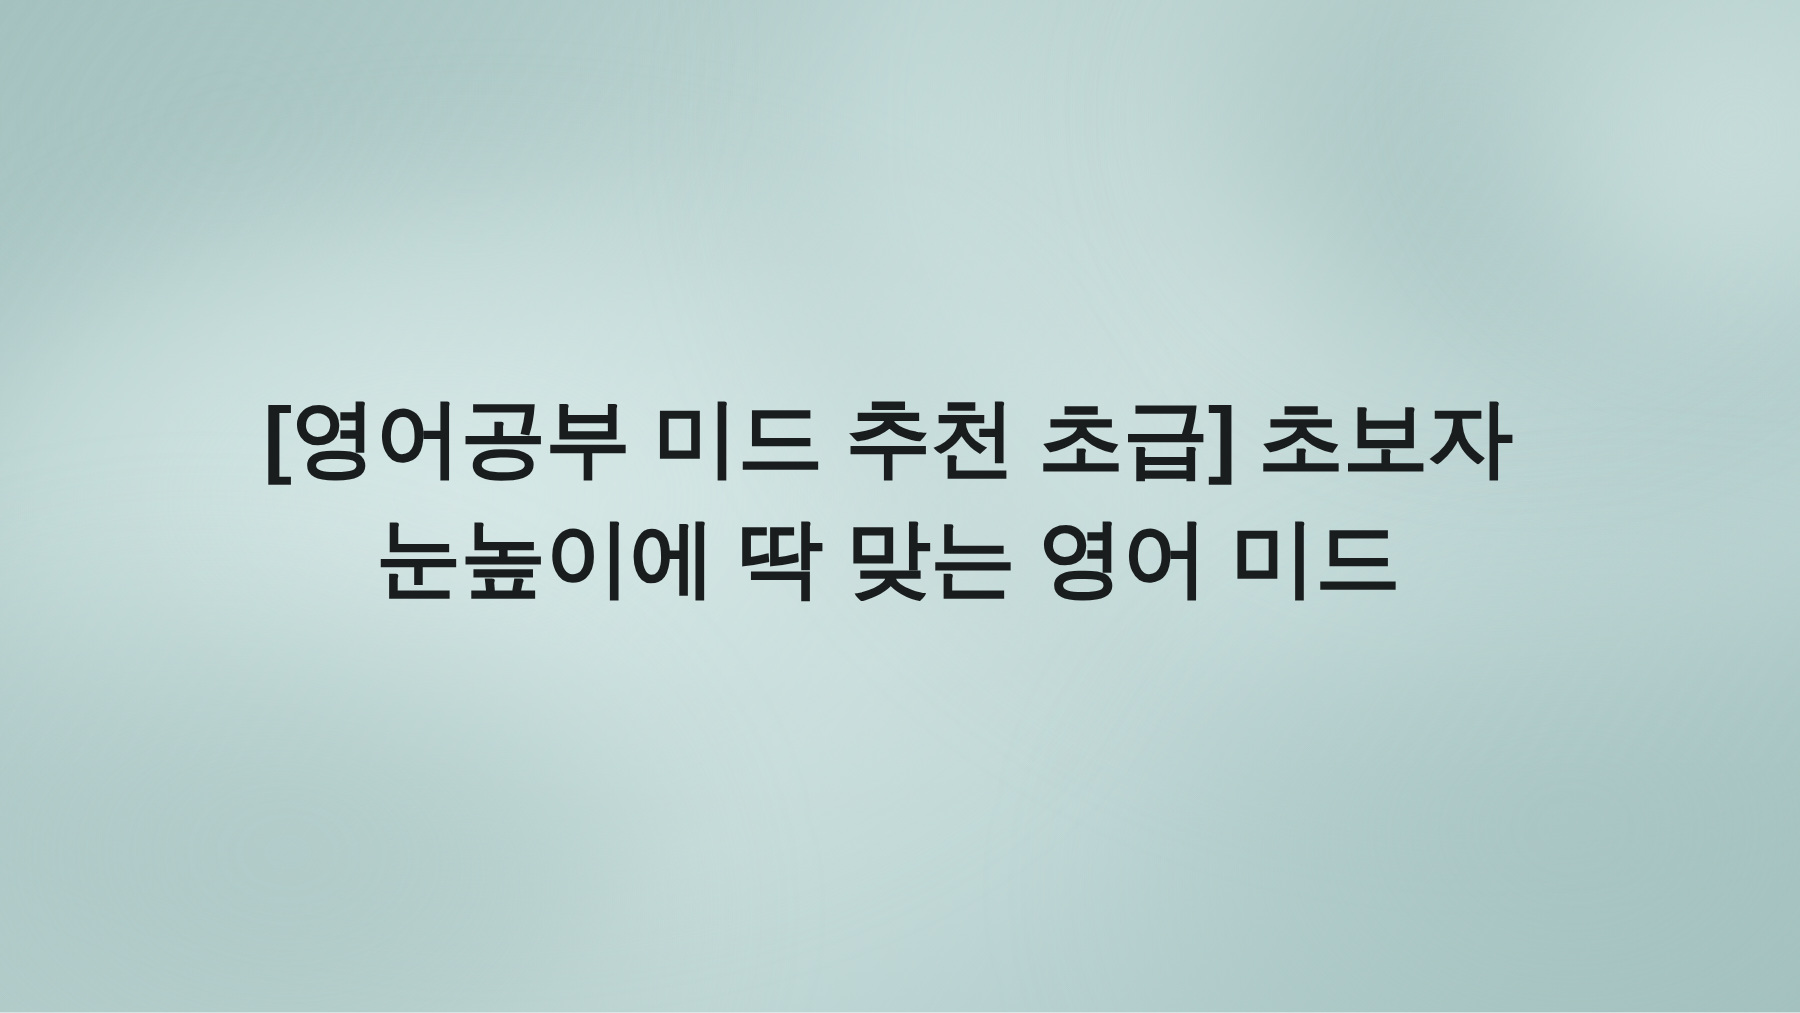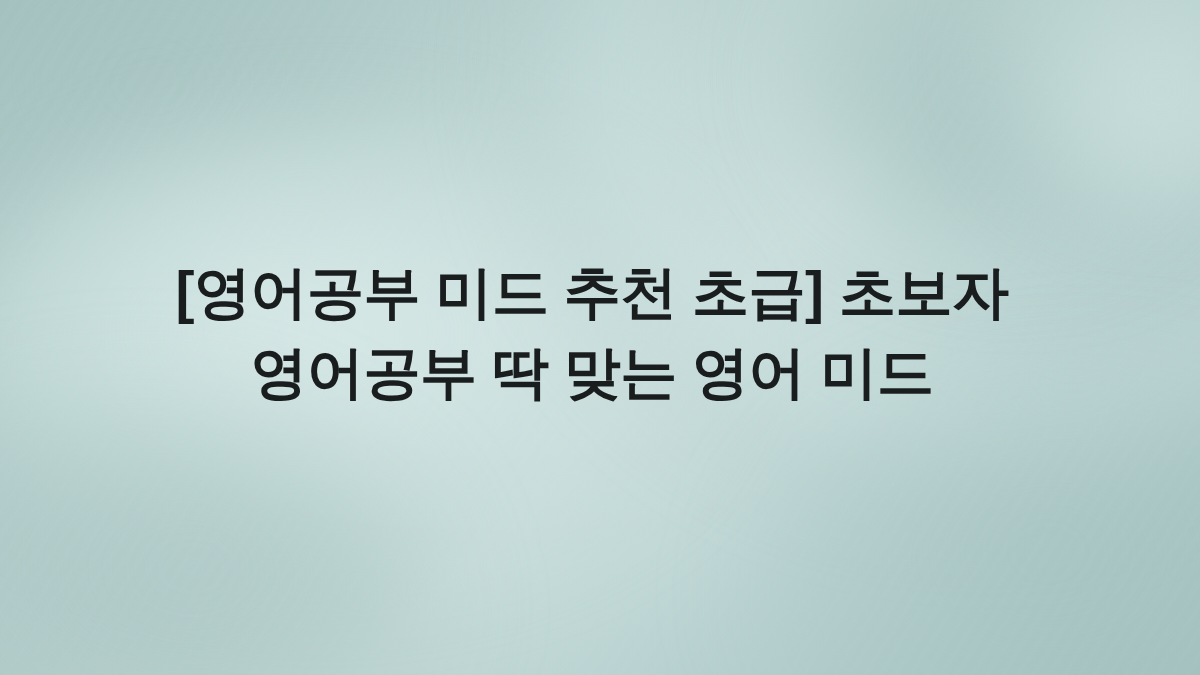--- a/index.html
+++ b/index.html
@@ -196,16 +196,16 @@
   <div class="bg-blob blob-swirl-core"></div>
   <div class="bg-blob blob-topright-glow"></div>
   <div class="bg-blob blob-bottomright"></div>
   <div class="bg-blob blob-bottomleft"></div>
 
   <div class="bg-streaks"></div>
   <div class="bg-vignette"></div>
 
   <div class="title-block">
     <div class="title-line">[영어공부 미드 추천 초급] 초보자</div>
-    <div class="title-line">영어공부 딱 맞는 영어 미드</div>
+    <div class="title-line">눈높이에 딱 맞는 영어 미드</div>
   </div>
 
 </div>
 
 </body></html>

